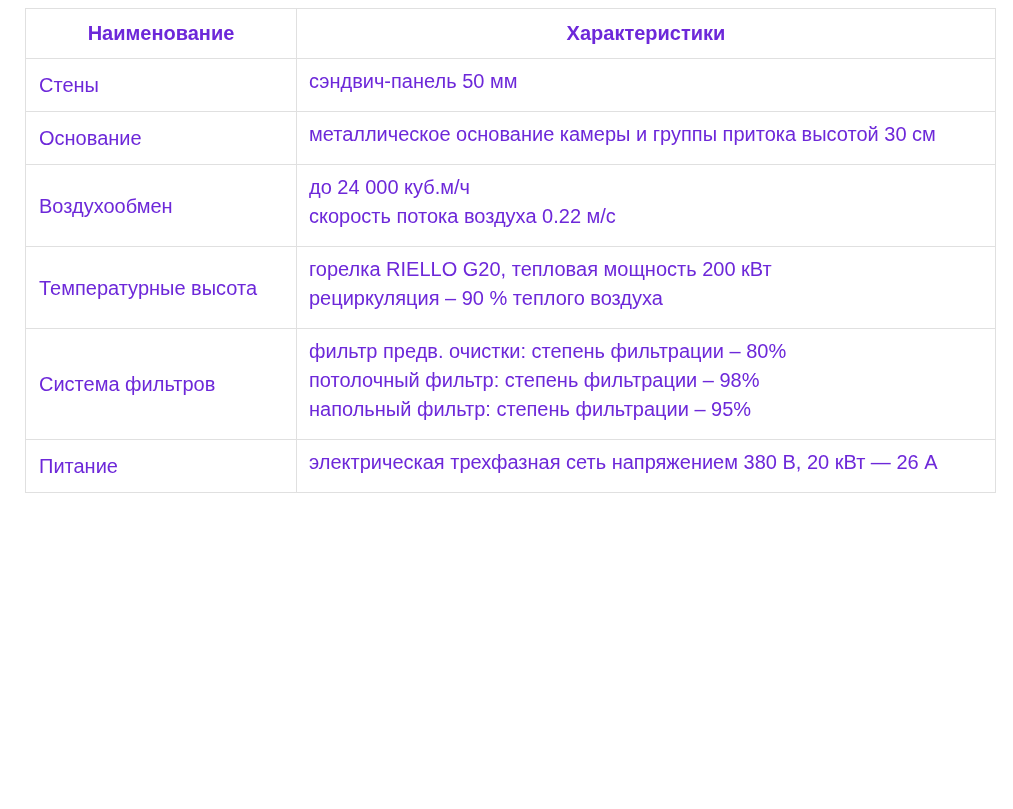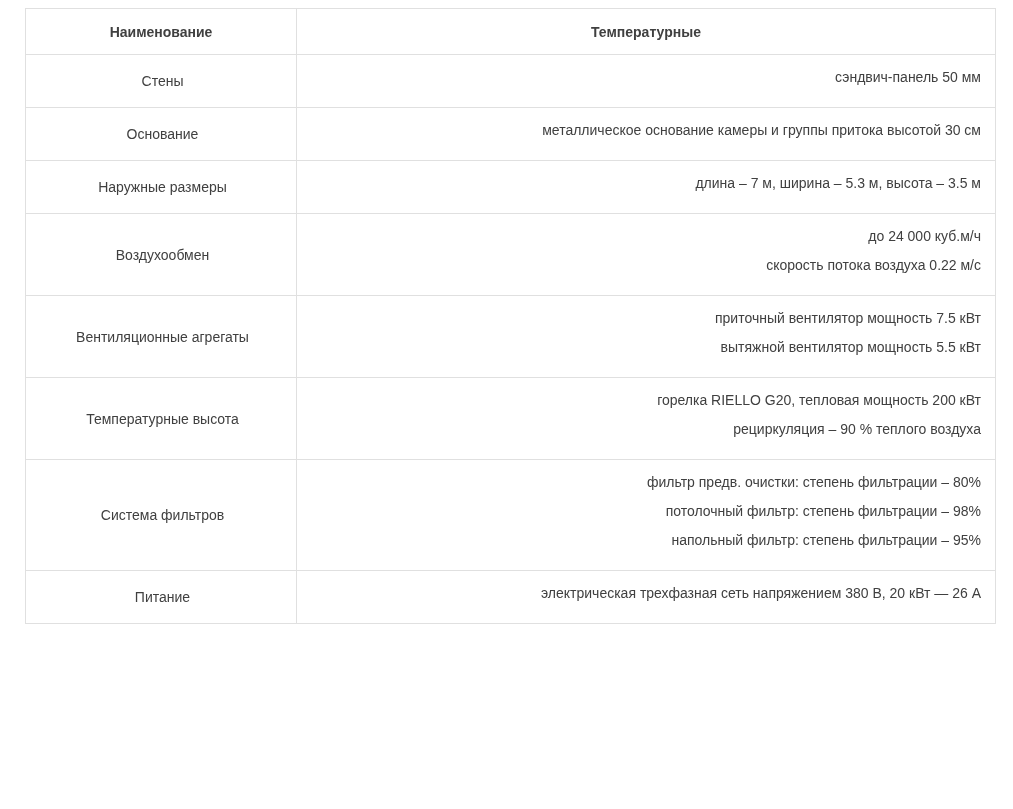--- a/index.html
+++ b/index.html
@@ -21,41 +21,39 @@
     left: 25px;
     top: 8px;
     width: 970px;
     border-collapse: collapse;
     table-layout: fixed;
     background: #ffffff;
   }
   table.spec-table th,
   table.spec-table td {
     border: 1px solid #e0e0e0;
-    font-size: 14px;
-    color: #404040;
+    font-size: 20px;
+    color: #6d28d9;
     vertical-align: middle;
   }
   table.spec-table th {
     font-weight: 700;
     text-align: center;
     padding: 13px 10px;
     height: 46px;
   }
   col.name-col  { width: 271px; }
   col.value-col { width: 699px; }
   td.name-cell {
     padding: 12px 10px 12px 13px;
     line-height: 20px;
-    text-align: center;
   }
   td.value-cell {
     padding: 12px 14px 20px 12px;
     line-height: 20px;
-    text-align: right;
   }
   td.value-cell p {
     margin: 0;
     line-height: 20px;
   }
   td.value-cell p + p {
     margin-top: 9px;
   }
   td.value-cell.bold p {
     font-weight: 400;
@@ -66,54 +64,41 @@
 
 <div class="page">
   <table class="spec-table">
     <colgroup>
       <col class="name-col">
       <col class="value-col">
     </colgroup>
     <thead>
       <tr>
         <th>Наименование</th>
-        <th>Температурные</th>
+        <th>Характеристики</th>
       </tr>
     </thead>
     <tbody>
         <tr>
           <td class="name-cell">Стены</td>
           <td class="value-cell">
             <p>сэндвич-панель 50 мм</p>
           </td>
         </tr>
         <tr>
           <td class="name-cell">Основание</td>
           <td class="value-cell bold">
             <p>металлическое основание камеры и группы притока высотой 30 см</p>
           </td>
         </tr>
         <tr>
-          <td class="name-cell">Наружные размеры</td>
-          <td class="value-cell">
-            <p>длина – 7 м, ширина – 5.3 м, высота – 3.5 м</p>
-          </td>
-        </tr>
-        <tr>
           <td class="name-cell">Воздухообмен</td>
           <td class="value-cell">
             <p>до 24 000 куб.м/ч</p>
             <p>скорость потока воздуха 0.22 м/с</p>
-          </td>
-        </tr>
-        <tr>
-          <td class="name-cell">Вентиляционные агрегаты</td>
-          <td class="value-cell bold">
-            <p>приточный вентилятор мощность 7.5 кВт</p>
-            <p>вытяжной вентилятор мощность 5.5 кВт</p>
           </td>
         </tr>
         <tr>
           <td class="name-cell">Температурные высота</td>
           <td class="value-cell">
             <p>горелка RIELLO G20, тепловая мощность 200 кВт</p>
             <p>рециркуляция – 90 % теплого воздуха</p>
           </td>
         </tr>
         <tr>

